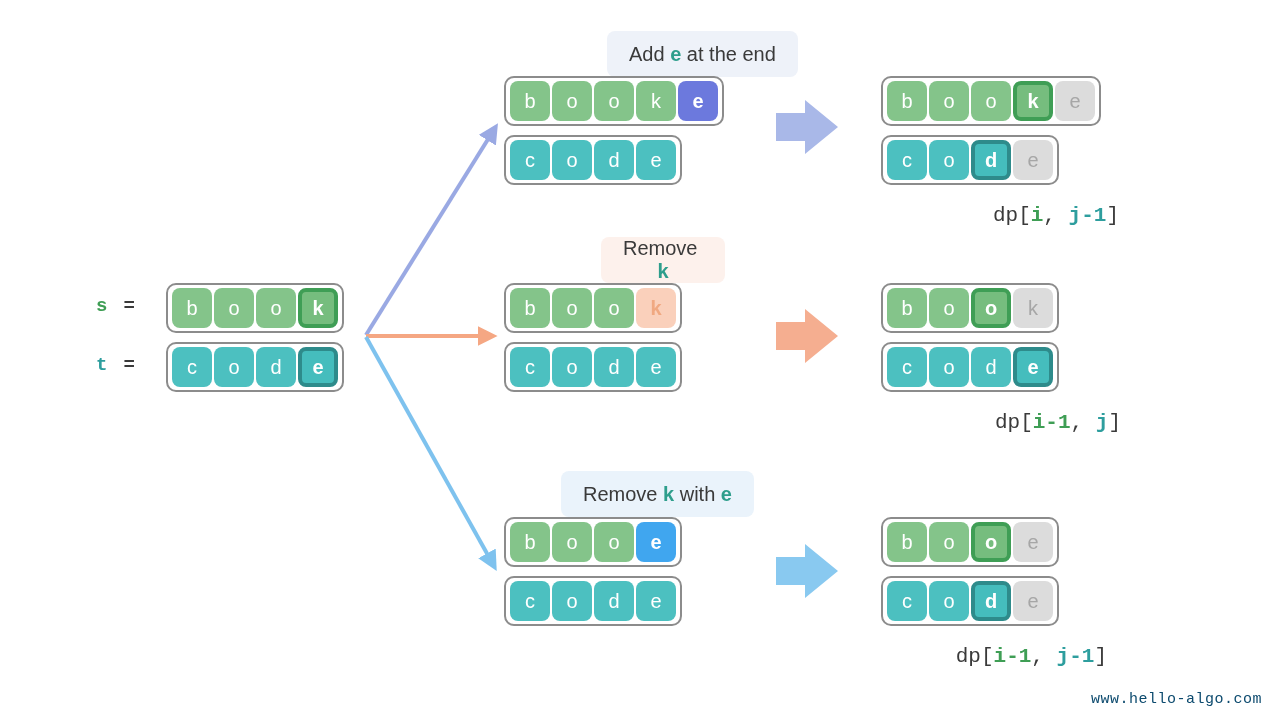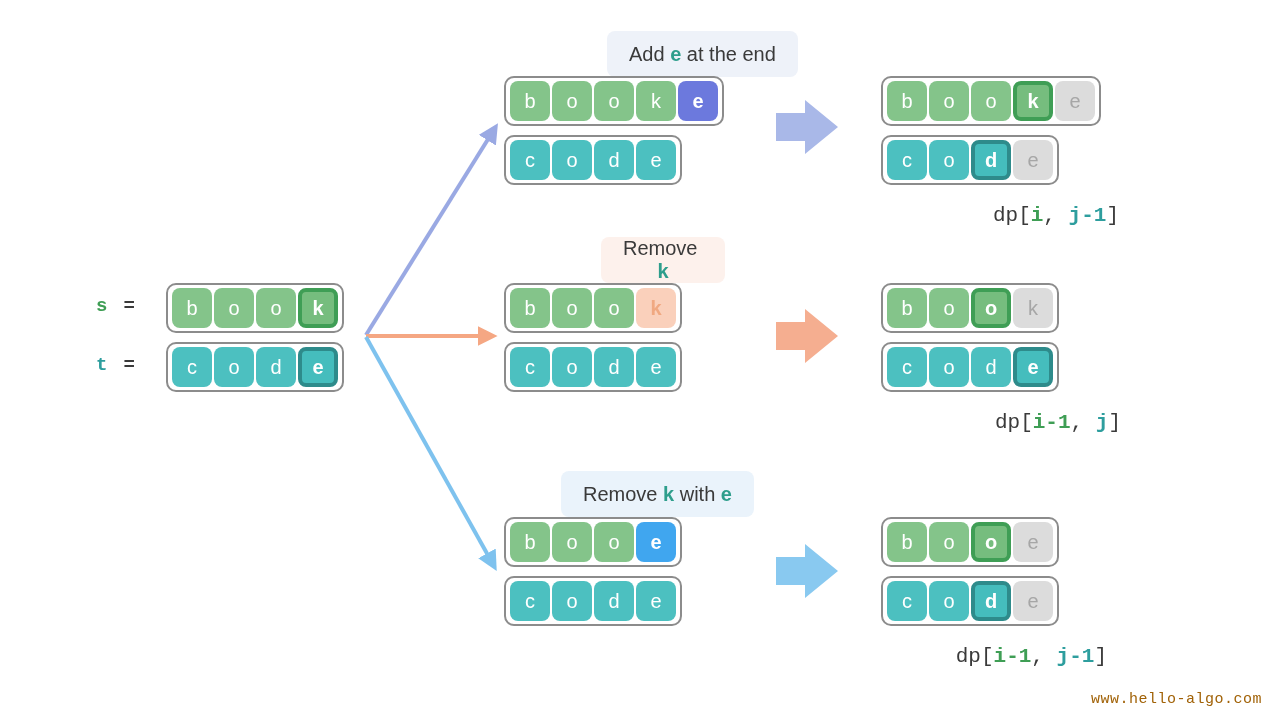--- a/index.html
+++ b/index.html
@@ -104,21 +104,21 @@
   .pill.skybg   { background: #eaf3fb; }
   .pill b { color: #2e9e8c; font-weight: bold; }
 
   
   .watermark {
     position: absolute;
     right: 18px;
     bottom: 12px;
     font-family: "Liberation Mono", monospace;
     font-size: 15px;
-    color: #a16207;
+    color: #0c4a6e;
     letter-spacing: 0.5px;
   }
   svg.overlay {
     position: absolute;
     left: 0; top: 0;
     width: 1280px;
     height: 720px;
     pointer-events: none;
   }
 </style>

